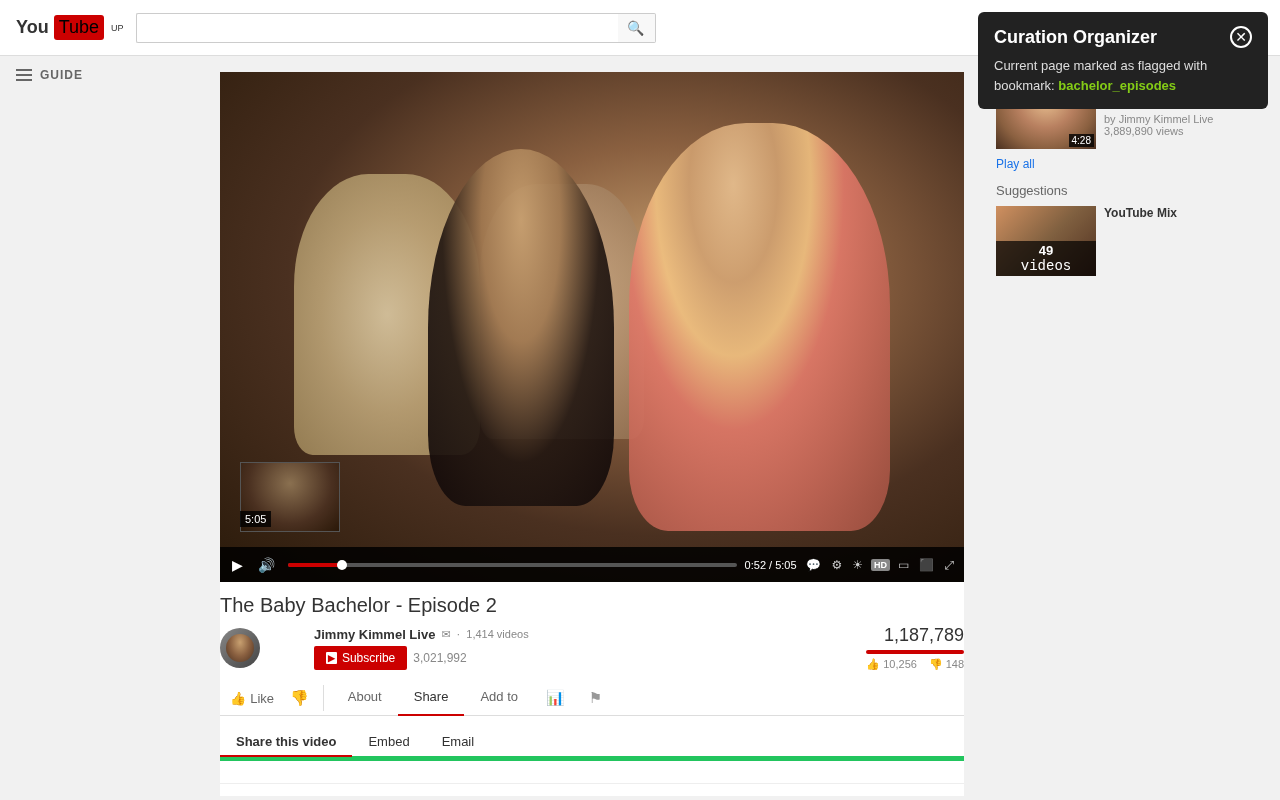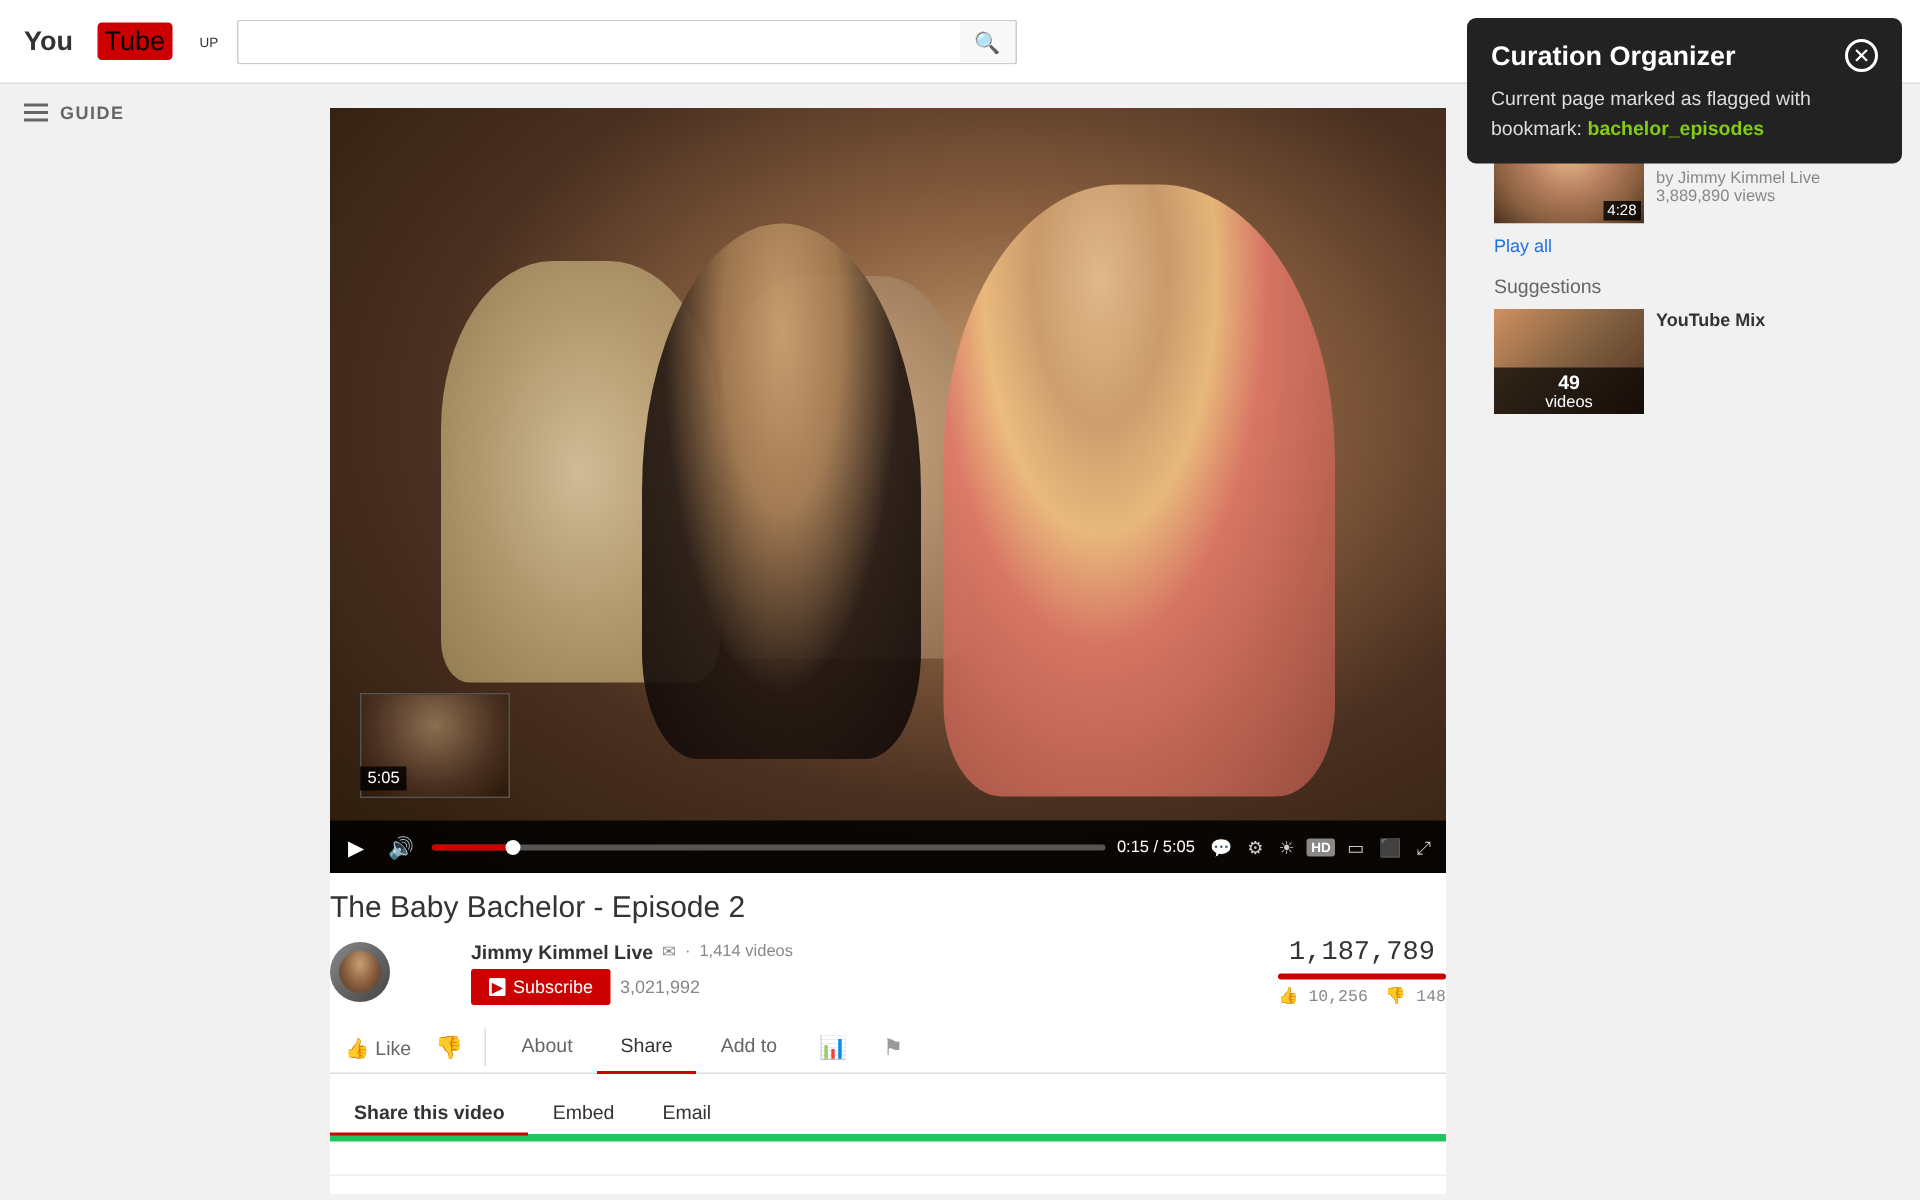--- a/index.html
+++ b/index.html
@@ -13,21 +13,21 @@
       display: flex;
       align-items: center;
       padding: 0 16px;
       gap: 12px;
       position: relative;
       z-index: 10;
     }
     #logo {
       display: flex;
       align-items: center;
-      gap: 16px;
+      gap: 5px;
       flex-shrink: 0;
     }
     .yt-logo-you {
       background: #fff;
       color: #333;
       font-weight: bold;
       font-size: 18px;
       display: inline-flex;
       align-items: center;
     }
@@ -382,22 +382,21 @@
       padding: 1px 2px;
       border-radius: 1px;
       font-weight: bold;
     }
     .sub-count {
       font-size: 12px;
       color: #888;
     }
     .view-count-area {
       margin-left: auto;
-      text-align: center;
-      font-family: Liberation Mono, monospace;
+      text-align: right;
     }
     .view-count {
       font-size: 18px;
       color: #333;
     }
     .rating-bar {
       height: 4px;
       background: #cc0000;
       width: 100%;
       border-radius: 2px;
@@ -563,23 +562,24 @@
       left: 0;
       right: 0;
       background: rgba(0,0,0,0.7);
       color: #fff;
       text-align: center;
       font-size: 13px;
       font-weight: bold;
       padding: 2px 0;
     }
     .suggestion-count-label {
-      font-size: 11px;
+      font-size: 14px;
       font-weight: normal;
       display: block;
+      font-family: Liberation Mono, monospace;
     }
 
     
     #curation-overlay {
       position: fixed;
       top: 12px;
       right: 12px;
       background: #222;
       color: #fff;
       border-radius: 6px;
@@ -674,21 +674,21 @@
       </div>
 
       <div id="video-controls">
         <button class="ctrl-btn">▶</button>
         <button class="ctrl-btn">🔊</button>
         <div class="progress-bar-container">
           <div class="progress-bar-fill"></div>
           <div class="progress-thumb"></div>
         </div>
         <span class="time-display">
-          <span>0:15</span> / <span>5:05</span>
+          <span>0:52</span> / <span>5:05</span>
         </span>
         <div class="ctrl-icons">
           <span class="ctrl-icon-sm">💬</span>
           <span class="ctrl-icon-sm">⚙</span>
           <span class="ctrl-icon-sm">☀</span>
           <span class="hd-badge">HD</span>
           <span class="ctrl-icon-sm">▭</span>
           <span class="ctrl-icon-sm">⬛</span>
           <span class="ctrl-icon-sm">⤢</span>
         </div>

